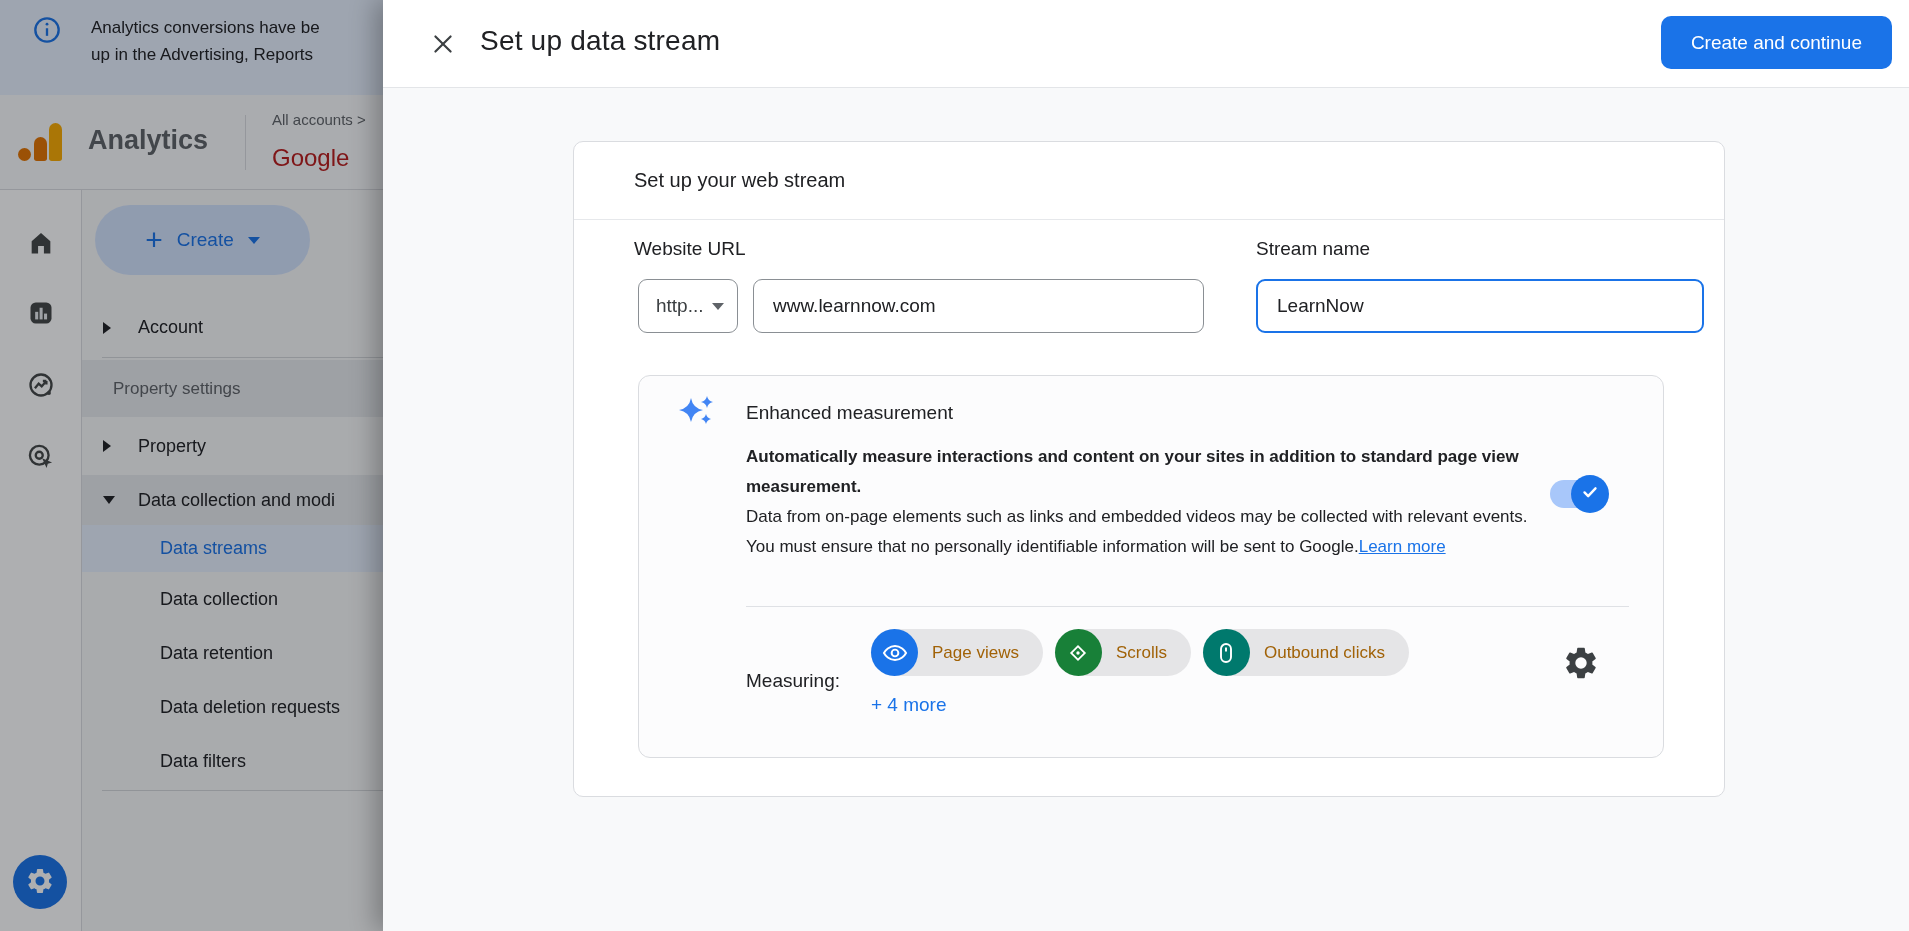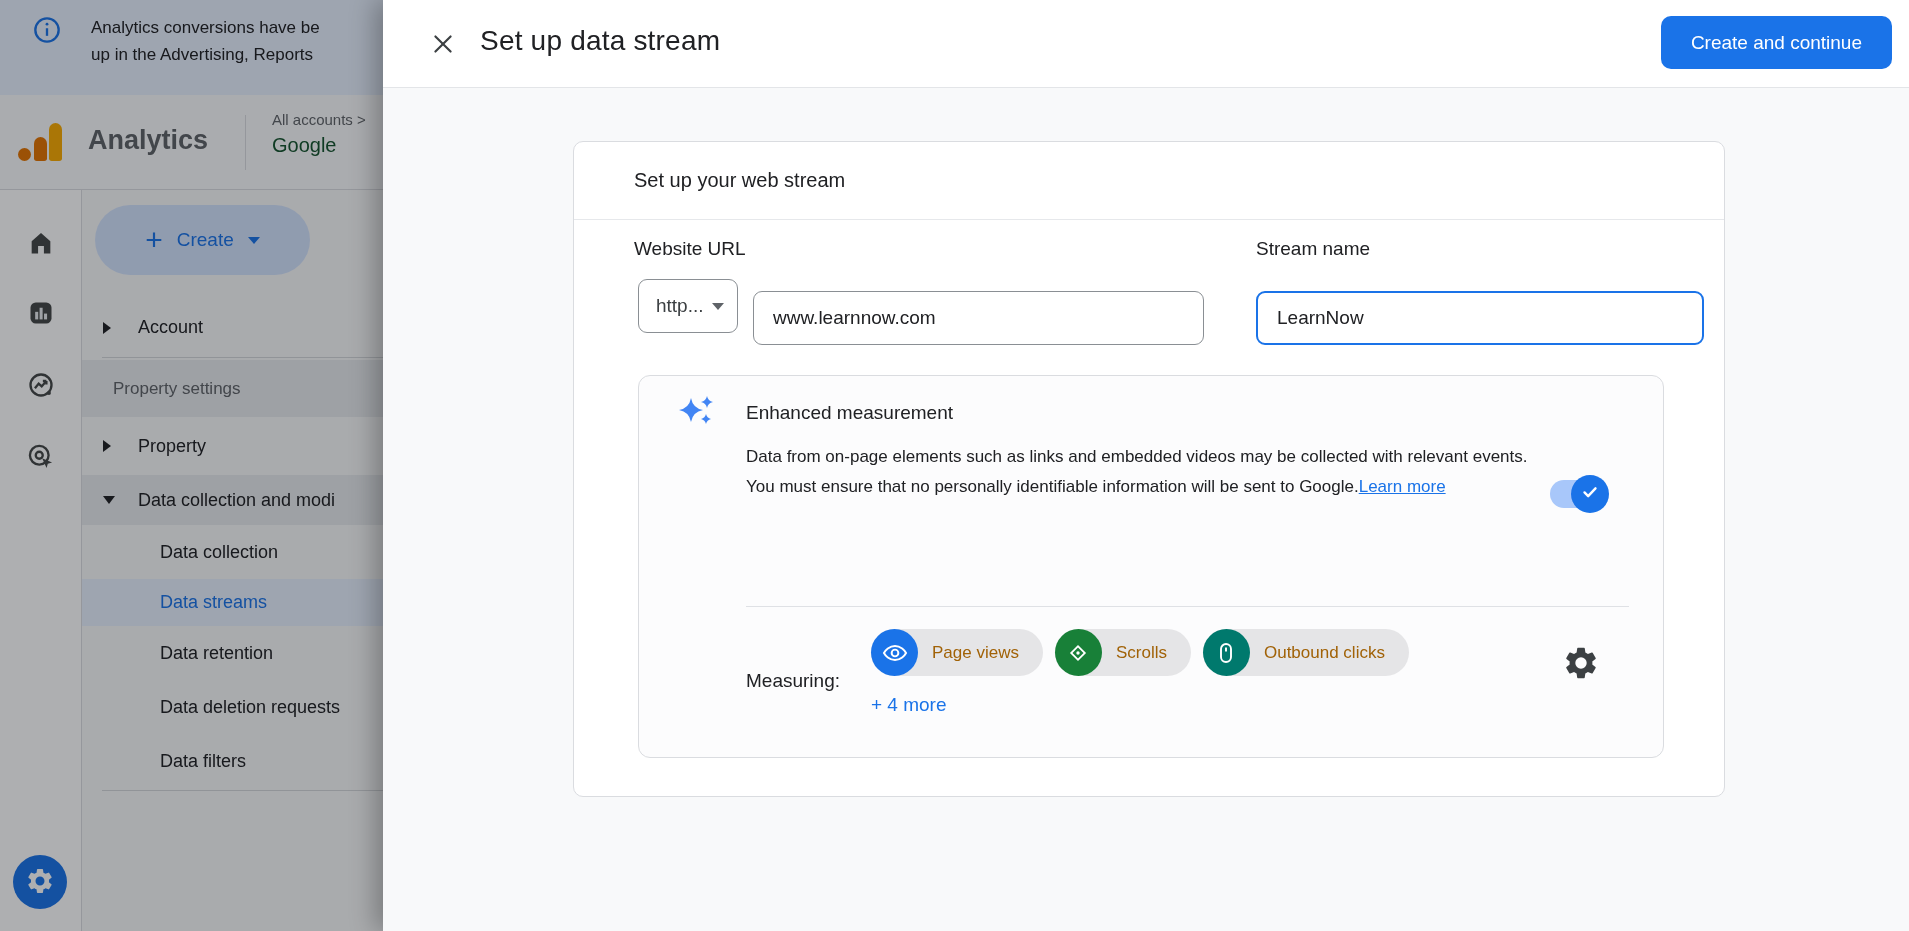--- a/index.html
+++ b/index.html
@@ -15,21 +15,21 @@
   .banner-text { position:absolute; left:91px; top:14px; font-size:17px; line-height:27px; color:#202124; white-space:nowrap; }
   .app-header { position:absolute; left:0; top:95px; width:100%; height:95px; background:#fafbfc; border-bottom:1px solid #dadce0; }
   .ga-logo { position:absolute; left:18px; top:28px; width:46px; height:38px; }
   .ga-bar-tall { position:absolute; right:2px; top:0; width:13px; height:38px; background:#f9ab00; border-radius:7px 7px 3px 3px; }
   .ga-bar-mid  { position:absolute; left:16px; top:14px; width:13px; height:24px; background:#e37400; border-radius:7px 7px 3px 3px; }
   .ga-dot      { position:absolute; left:0; bottom:0; width:13px; height:13px; background:#e37400; border-radius:50%; }
   .product-name { position:absolute; left:88px; top:30px; font-size:27px; color:#5f6368;font-weight:bold; }
   .header-vdivider { position:absolute; left:245px; top:20px; width:1px; height:55px; background:#dadce0; }
   .account-block { position:absolute; left:272px; top:16px; width:111px; overflow:hidden; }
   .acc-label { font-size:15px; color:#5f6368; white-space:nowrap; }
-  .acc-name  { font-size:20px; color:#14532d; margin-top:6px; white-space:nowrap; }
+  .acc-name  { font-size:24px; color:#b91c1c; margin-top:16px; white-space:nowrap; }
   .rail { position:absolute; left:0; top:190px; width:82px; height:741px; background:#fff; border-right:1px solid #dadce0; }
   .rail-icon { position:absolute; left:27px; width:28px; height:28px; }
   .admin-btn { position:absolute; left:13px; top:665px; width:54px; height:54px; border-radius:50%;
                background:#1a73e8; display:flex; align-items:center; justify-content:center; border:none; }
   .nav { position:absolute; left:82px; top:190px; width:301px; height:741px; background:#f8f9fa; }
   .create-btn { position:absolute; left:13px; top:15px; width:215px; height:70px; border-radius:35px;
                 background:#d3e3fd; display:flex; align-items:center; justify-content:center; gap:14px; border:none; cursor:pointer; }
   .plus-glyph { font-size:30px; color:#1a73e8; line-height:1; font-weight:400; }
   .create-label { font-size:19px; font-weight:500; color:#1a73e8; }
   .caret-down-blue { width:0; height:0; border-left:6px solid transparent; border-right:6px solid transparent; border-top:7px solid #1a73e8; }
@@ -59,21 +59,21 @@
   .card-title { position:absolute; left:60px; top:0; height:77px; line-height:77px; font-size:20px; color:#202124; }
   .card-hdivider { position:absolute; top:77px; left:0; right:0; height:1px; background:#e6e8eb; }
   .field-label { position:absolute; top:96px; font-size:19px; color:#202124; }
   .label-url { left:60px; } .label-stream { left:682px; }
   .protocol-select { position:absolute; left:64px; top:137px; width:100px; height:54px; border:1px solid #8a8f94;
                      border-radius:9px; background:#fff; display:flex; align-items:center; justify-content:space-between;
                      padding:0 13px 0 17px; cursor:pointer; }
   .protocol-text { font-size:19px; color:#3c4043; }
   .select-caret { width:0; height:0; border-left:6px solid transparent; border-right:6px solid transparent; border-top:7px solid #5f6368; }
   .text-input { position:absolute; top:137px; height:54px; border:1px solid #8a8f94; border-radius:9px;
-                font-size:19px; color:#202124; font-family:inherit; padding:0 19px; background:#fff;margin-top:12px; }
+                font-size:19px; color:#202124; font-family:inherit; padding:0 19px; background:#fff; }
   .url-input { left:179px; width:451px; }
   .stream-input { left:682px; width:448px; border:2px solid #1a73e8; outline:none; }
 
   .enhanced { position:absolute; left:64px; top:233px; width:1026px; height:383px; background:#fcfcfd;
               border:1px solid #dadce0; border-radius:12px; }
   .sparkle { position:absolute; left:39px; top:19px; }
   .enh-title { position:absolute; left:107px; top:26px; font-size:19px; font-weight:500; color:#202124; }
   .enh-desc { position:absolute; left:107px; top:66px; width:790px; font-size:17px; line-height:30px; color:#202124; }
   .desc-bold { font-weight:700; }
   .learn-more { color:#1a73e8; text-decoration:underline; cursor:pointer; }
@@ -184,25 +184,25 @@
             <span class="tri-right"></span>
           </span>
         <span class="nav-label">Property</span>
       </div>
       <div class="nav-row parent-row" style="height:50px">
         <span class="arrow-cell">
             <span class="tri-down"></span>
           </span>
         <span class="nav-label">Data collection and modi</span>
       </div>
+      <div class="sub-row selected">
+        <span>Data streams</span>
+      </div>
       <div class="sub-row">
         <span>Data collection</span>
-      </div>
-      <div class="sub-row selected">
-        <span>Data streams</span>
       </div>
       <div class="sub-row">
         <span>Data retention</span>
       </div>
       <div class="sub-row">
         <span>Data deletion requests</span>
       </div>
       <div class="sub-row">
         <span>Data filters</span>
       </div>
@@ -244,20 +244,21 @@
     <div class="enhanced">
       <span class="sparkle">
         <svg width="38" height="32" viewBox="0 0 38 32">
           <path d="M13 3 Q14.8 13.2 25 15 Q14.8 16.8 13 27 Q11.2 16.8 1 15 Q11.2 13.2 13 3 Z" fill="#4285f4"></path>
           <path d="M29 1 Q30 6 35 7 Q30 8 29 13 Q28 8 23 7 Q28 6 29 1 Z" fill="#4285f4"></path>
           <path d="M28 19 Q28.9 23.1 33 24 Q28.9 24.9 28 29 Q27.1 24.9 23 24 Q27.1 23.1 28 19 Z" fill="#4285f4"></path>
         </svg>
       </span>
       <div class="enh-title">Enhanced measurement</div>
       <div class="enh-desc">
+        <div class="desc-bold">Automatically measure interactions and content on your sites in addition to standard page view measurement.</div>
         <div><span>Data from on-page elements such as links and embedded videos may be collected with relevant events. You must ensure that no personally identifiable information will be sent to Google.</span><span class="learn-more">Learn more</span></div>
       </div>
       <div class="toggle">
         <span class="toggle-track"></span>
         <span class="toggle-thumb">
           <span>
             <svg width="22" height="22" viewBox="0 0 24 24" fill="none" stroke="#fff" stroke-width="2.6" stroke-linecap="round" stroke-linejoin="round">
                 <path d="M6 12.5 L10 16.5 L18 8"></path>
               </svg>
           </span>

